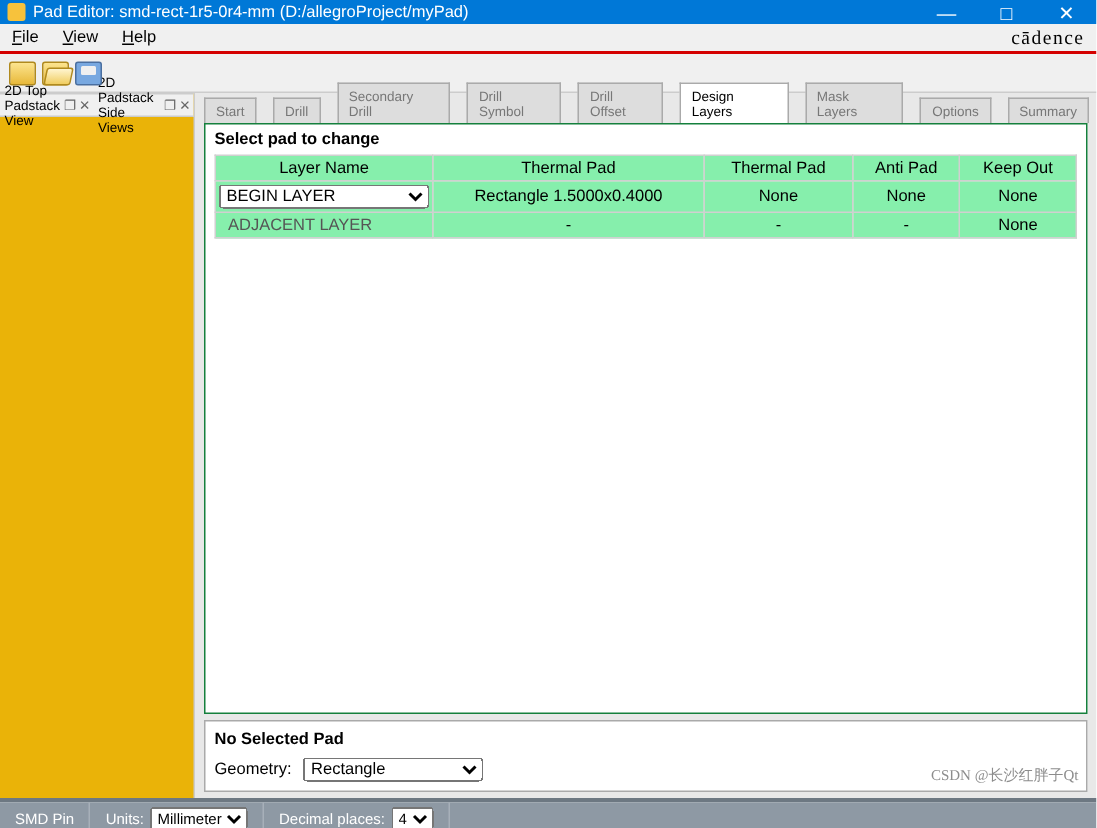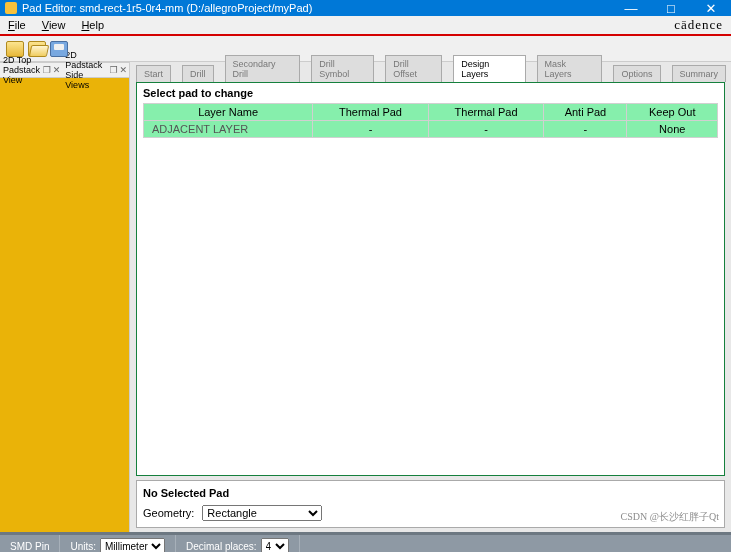--- a/index.html
+++ b/index.html
@@ -126,20 +126,27 @@
       <table class="tbl">
         <tbody>
             <tr>
           <th>Layer Name</th>
           <th>Thermal Pad</th>
           <th>Thermal Pad</th>
           <th>Anti Pad</th>
           <th>Keep Out</th>
         </tr>
         <tr>
+          <td class="lname"><select><option>BEGIN LAYER</option></select></td>
+          <td>Rectangle 1.5000x0.4000</td>
+          <td>None</td>
+          <td>None</td>
+          <td>None</td>
+        </tr>
+        <tr>
           <td class="dim">ADJACENT LAYER</td>
           <td>-</td>
           <td>-</td>
           <td>-</td>
           <td>None</td>
         </tr>
       </tbody>
         </table>
     </div>
     <div class="bottom-panel">

